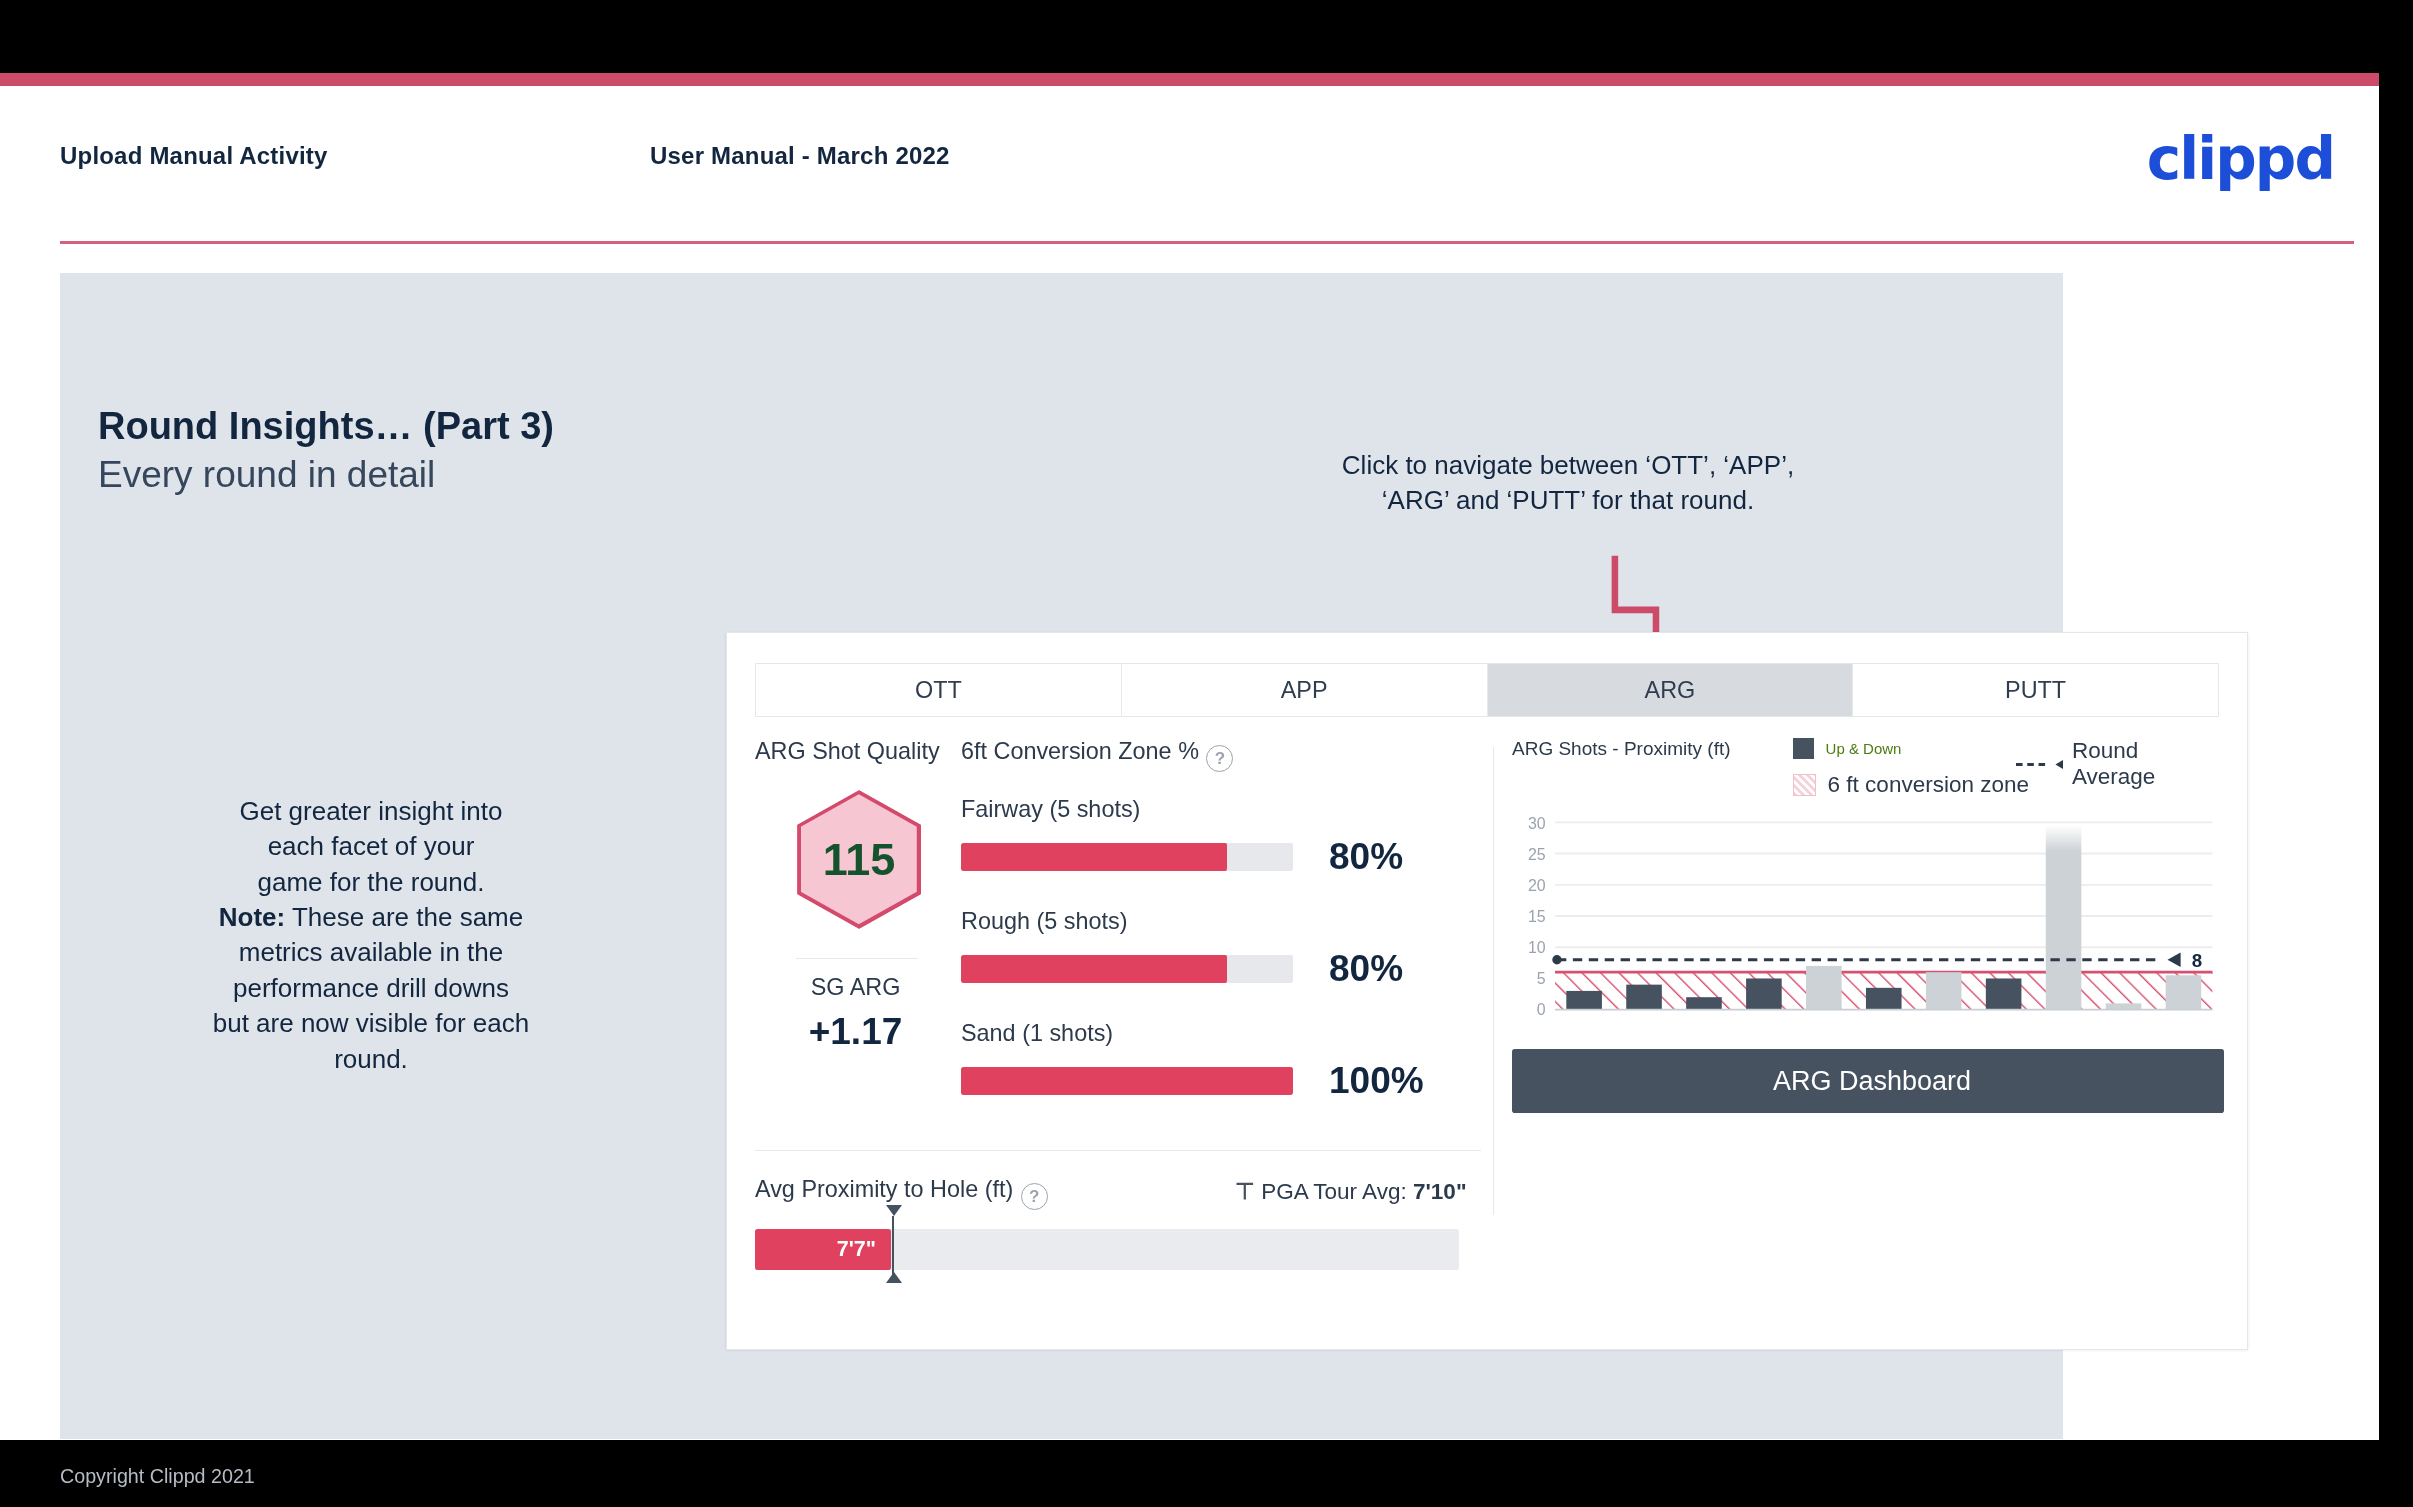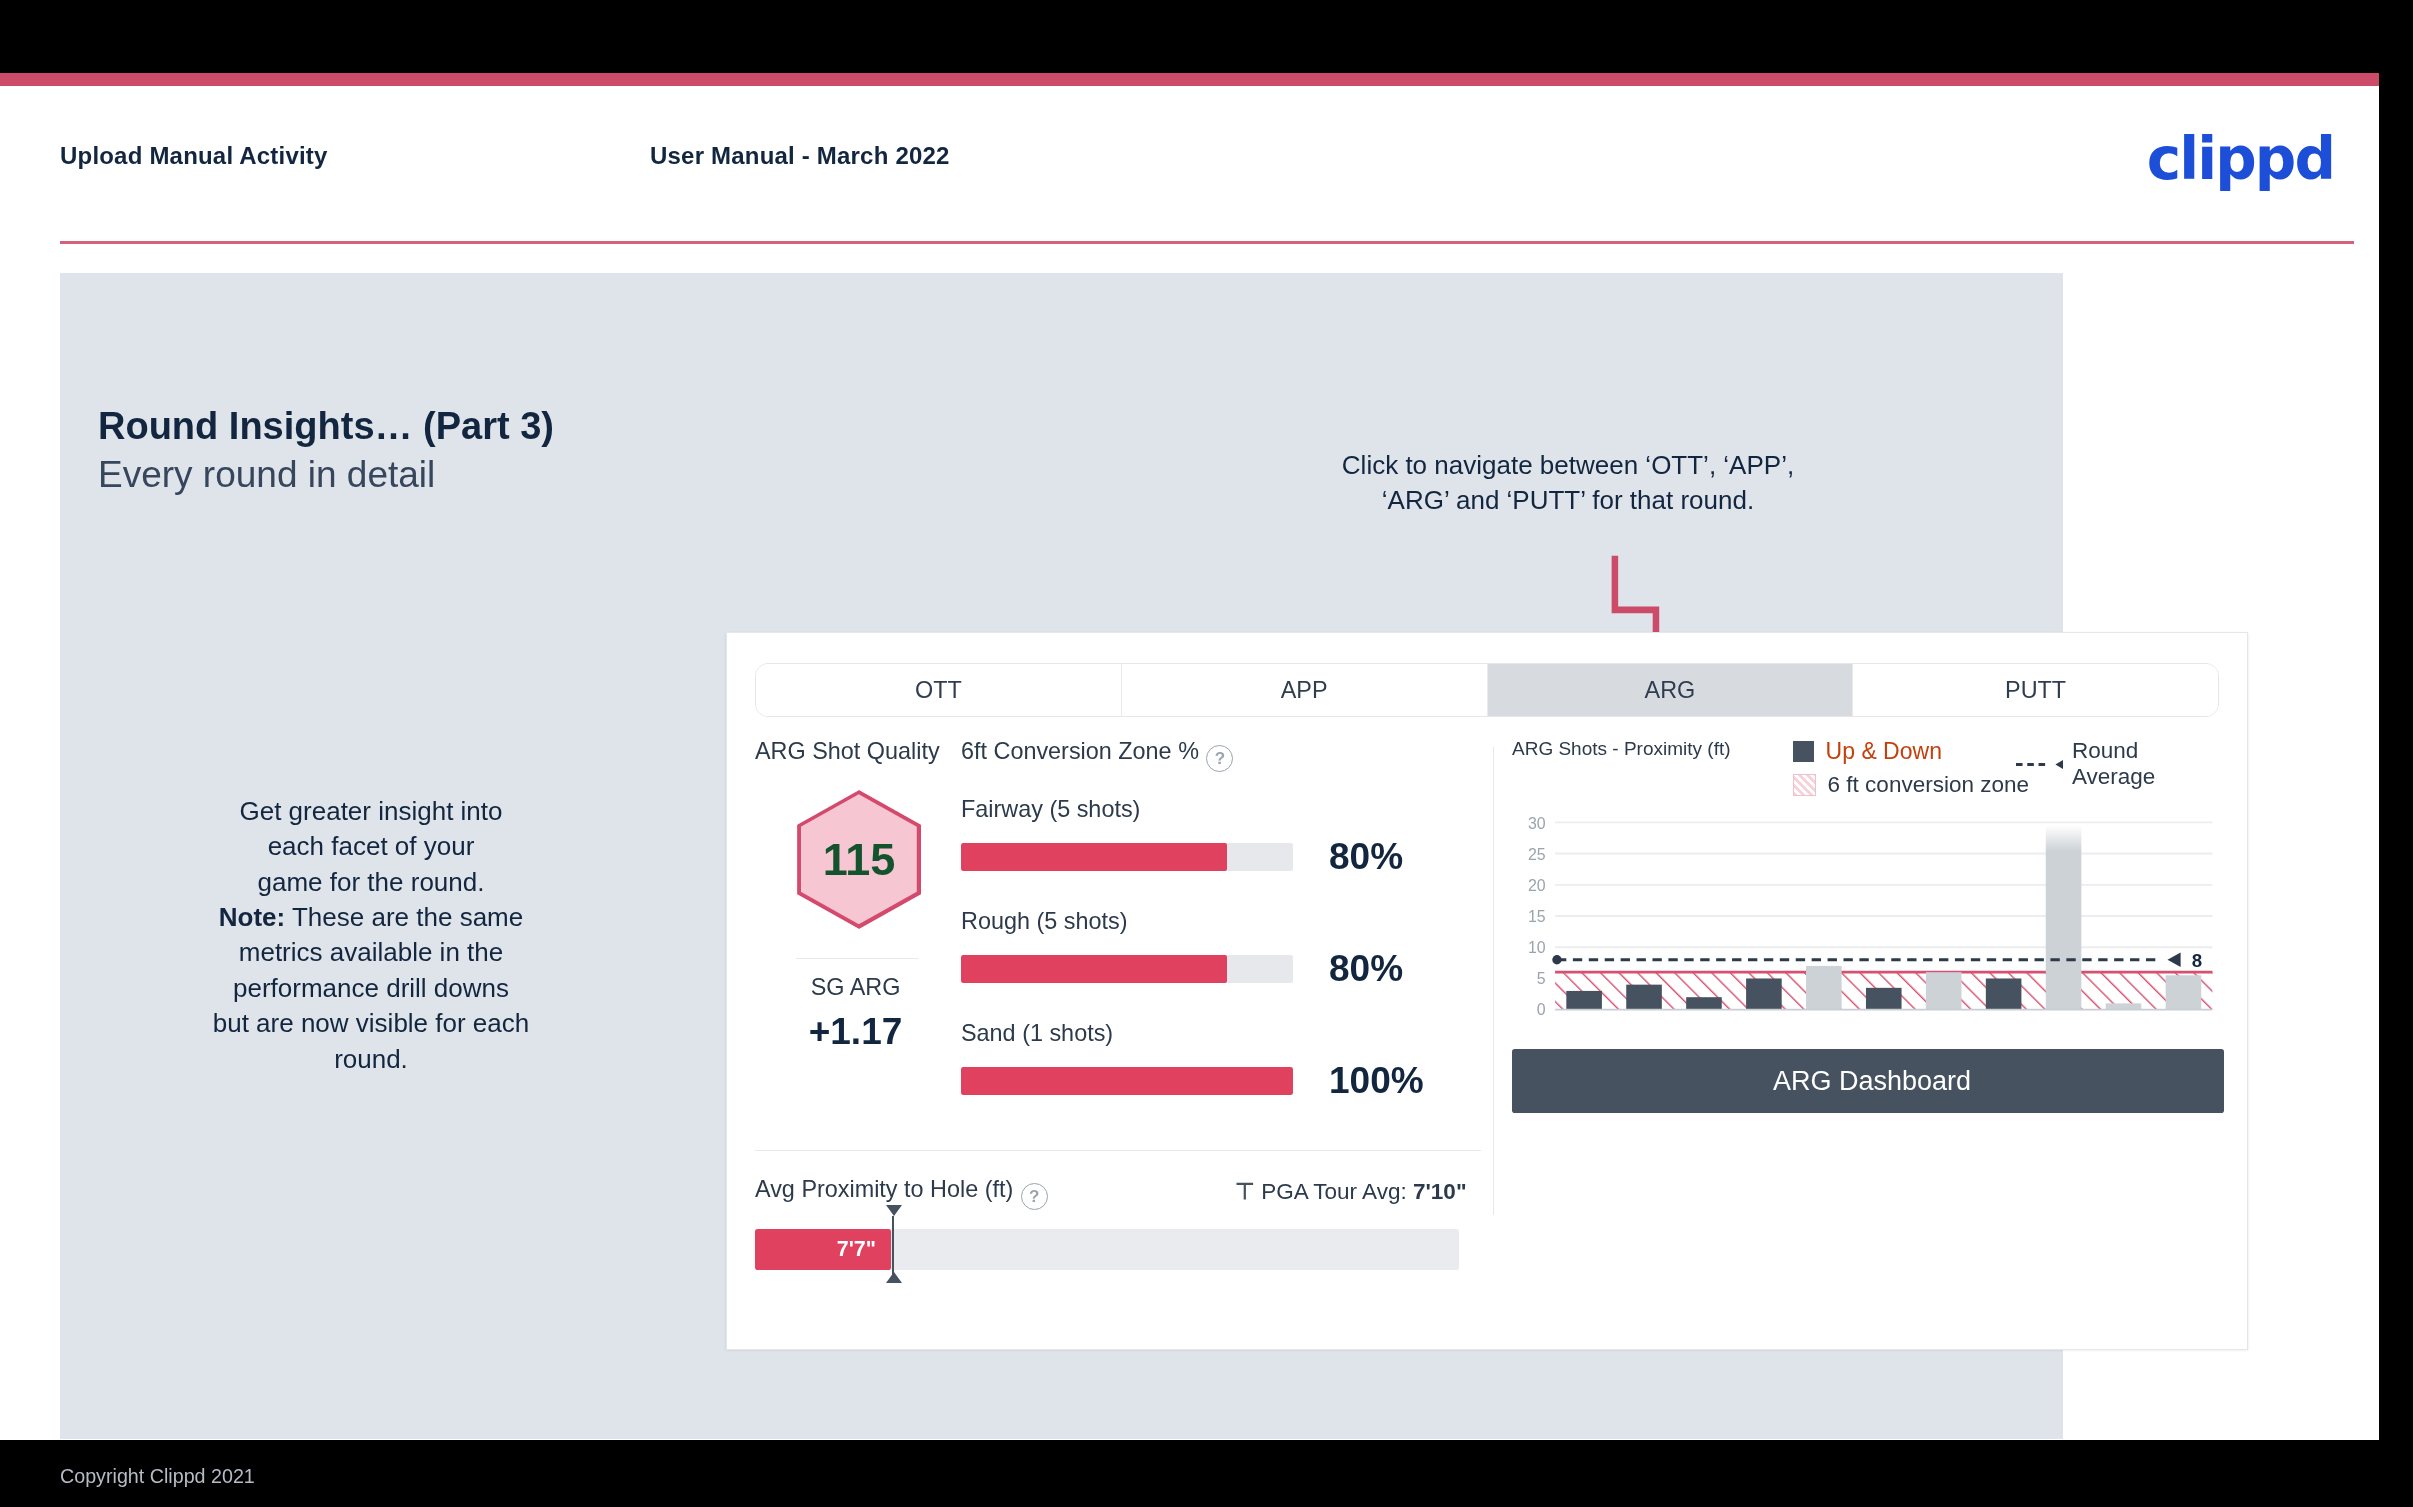--- a/index.html
+++ b/index.html
@@ -28,21 +28,21 @@
   .sidenote{position:absolute;left:212px;top:708px;width:318px;text-align:center;font-size:26px;line-height:1.36;color:#12263f;}
   .sidenote b{font-weight:700;}
 
   .callout{position:absolute;left:1306px;top:362px;width:524px;text-align:center;font-size:26px;line-height:1.36;color:#12263f;}
 
   .arrow{position:absolute;left:1611px;top:466px;}
 
   .footer{position:absolute;left:60px;top:1379px;font-size:19.7px;color:#b5bcc6;}
   .appcard{position:absolute;left:726px;top:546px;width:1522px;height:718px;background:#fff;border:0.9px solid #e3e6ea;box-shadow:0 0.9px 2.8px rgba(0,0,0,.10);box-sizing:border-box;}
 
-  .tabs{position:absolute;left:28px;top:30px;width:1464px;height:54px;display:flex;border:0.9px solid #e3e6ea;border-radius:13px;overflow:hidden;background:#fff;box-sizing:border-box;}
+  .tabs{position:absolute;left:28px;top:30px;width:1464px;height:54px;display:flex;border:0.9px solid #e3e6ea;border-radius:1px;overflow:hidden;background:#fff;box-sizing:border-box;}
   .tab{flex:1;display:flex;align-items:center;justify-content:center;font-size:23.4px;color:#2f3d4f;border-right:0.9px solid #e8eaee;background:#fff;}
   .tab:last-child{border-right:none;}
   .tab.active{background:#d7dbe0;}
 
   .colL{position:absolute;left:28px;top:105px;width:726px;height:585px;}
   .colR{position:absolute;left:785px;top:105px;width:707px;height:585px;}
   .vdivider{position:absolute;left:766px;top:114px;width:0.9px;height:468px;background:#e6e8ec;}
 
   .lbl{font-size:23.4px;color:#2c3a4b;}
 
@@ -83,21 +83,21 @@
   .proxwrap{position:absolute;left:0;top:491px;width:704px;height:41px;}
   .proxtrack{position:absolute;left:0;top:0;width:704px;height:41px;background:#e9ebee;border-radius:2.8px;}
   .proxfill{position:absolute;left:0;top:0;width:136px;height:41px;background:#e0415f;border-radius:2.8px;display:flex;align-items:center;justify-content:flex-end;}
   .proxval{font-size:21.5px;color:#fff;font-weight:700;margin-right:15px;}
   .proxmark{position:absolute;left:137px;top:-13px;width:1.9px;height:67px;background:#46525f;}
   .proxtriA{position:absolute;left:131px;top:-24px;width:0;height:0;border-left:8.4px solid transparent;border-right:8.4px solid transparent;border-top:11.2px solid #46525f;}
   .proxtriB{position:absolute;left:131px;top:43px;width:0;height:0;border-left:8.4px solid transparent;border-right:8.4px solid transparent;border-bottom:11.2px solid #46525f;}
 
   
   .rc-head{position:absolute;left:0;top:0;font-size:19px;color:#2c3a4b;}
-  .lg1{position:absolute;left:281px;top:0;display:flex;align-items:center;font-size:23px;color:#c2410c;}
+  .lg1{position:absolute;left:281px;top:0;display:flex;align-items:center;font-size:15px;color:#4d7c0f;}
   .lg-sw{width:20.6px;height:20.6px;background:#46525f;margin-right:12px;}
   .lg2{position:absolute;left:504px;top:0;display:flex;align-items:center;font-size:22.5px;color:#2c3a4b;}
   .lg3{position:absolute;left:281px;top:34px;display:flex;align-items:center;font-size:22.5px;color:#2c3a4b;}
   .lg-hatch{width:20.6px;height:20.6px;margin-right:12px;border:0.9px solid #f0bfc9;
     background:repeating-linear-gradient(45deg,#f6d3da 0 2.8px,#fff 2.8px 5.6px);}
 
   .chart{position:absolute;left:0;top:73px;width:707px;height:225px;}
   .btn{position:absolute;left:0;top:311px;width:704px;height:64px;background:#46525f;color:#fff;
        display:flex;align-items:center;justify-content:center;font-size:27px;border-radius:2.8px;padding-left:8px;}
 </style>

